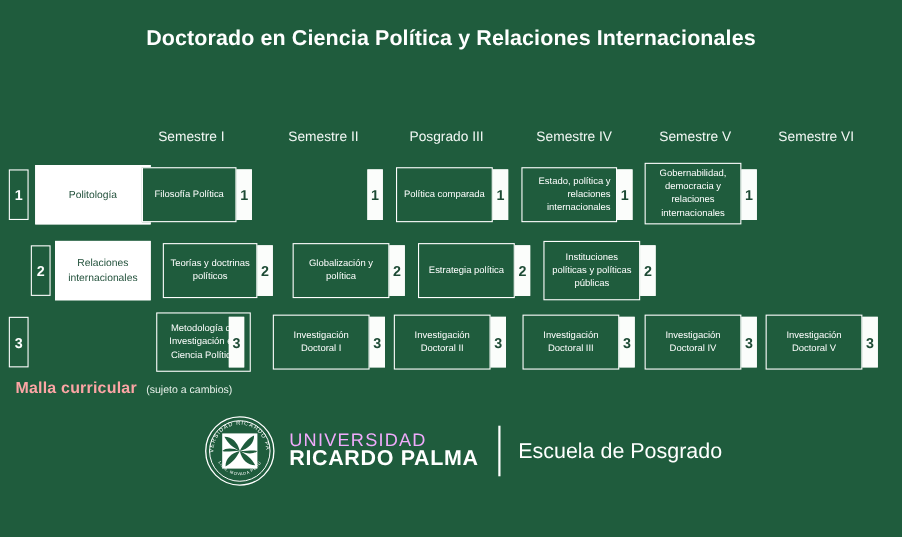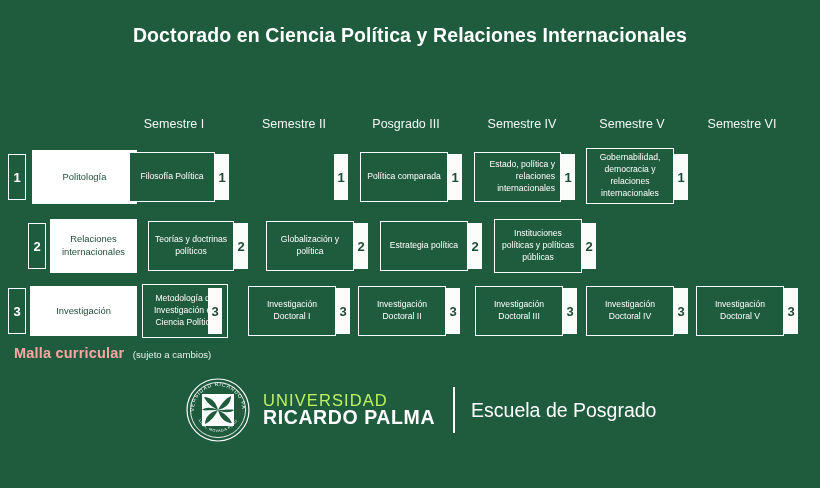--- a/index.html
+++ b/index.html
@@ -103,21 +103,21 @@
   }
   .seal { width: 66px; height: 66px; position: relative; flex: 0 0 auto; }
   .seal svg { display: block; }
 
   .wordmark {
     margin-left: 12px;
     display: flex; flex-direction: column;
     justify-content: center;
     line-height: 1.02;
   }
-  .wm-1 { font-size: 16.5px; letter-spacing: 1.1px; color: #bef264; }
+  .wm-1 { font-size: 16.5px; letter-spacing: 1.1px; color: #f0abfc; }
   .wm-2 { font-size: 19.5px; font-weight: bold; letter-spacing: 0.6px; color: #ffffff; }
 
   .divider {
     width: 2px; height: 46px;
     background: #ffffff;
     margin: 0 16px 0 18px;
     flex: 0 0 auto;
   }
   .escuela {
     font-size: 19.5px;
@@ -172,21 +172,20 @@
 
     <div class="cell" style="left:380px; top:6px; width:88px; height:50px;">Estrategia política</div>
     <div class="chip light" style="left:468px; top:8px; width:14px; height:46px;">2</div>
 
     <div class="cell" style="left:494px; top:4px; width:88px; height:54px;">Instituciones políticas y políticas públicas</div>
     <div class="chip light" style="left:582px; top:8px; width:14px; height:46px;">2</div>
   </div>
 
   <div class="row row3">
     <div class="chip dark" style="left:8px; top:4px; width:18px; height:46px;">3</div>
-    <div class="cell filled big" style="left:30px; top:2px; width:107px; height:50px;">Investigación</div>
 
     <div class="cell" style="left:142px; top:0px; width:86px; height:54px;">Metodología de Investigación  en Ciencia Política</div>
     <div class="chip light" style="left:208px; top:4px; width:14px; height:46px;">3</div>
 
     <div class="cell" style="left:248px; top:2px; width:88px; height:50px;">Investigación Doctoral I</div>
     <div class="chip light" style="left:336px; top:4px; width:14px; height:46px;">3</div>
 
     <div class="cell" style="left:358px; top:2px; width:88px; height:50px;">Investigación Doctoral II</div>
     <div class="chip light" style="left:446px; top:4px; width:14px; height:46px;">3</div>
 

